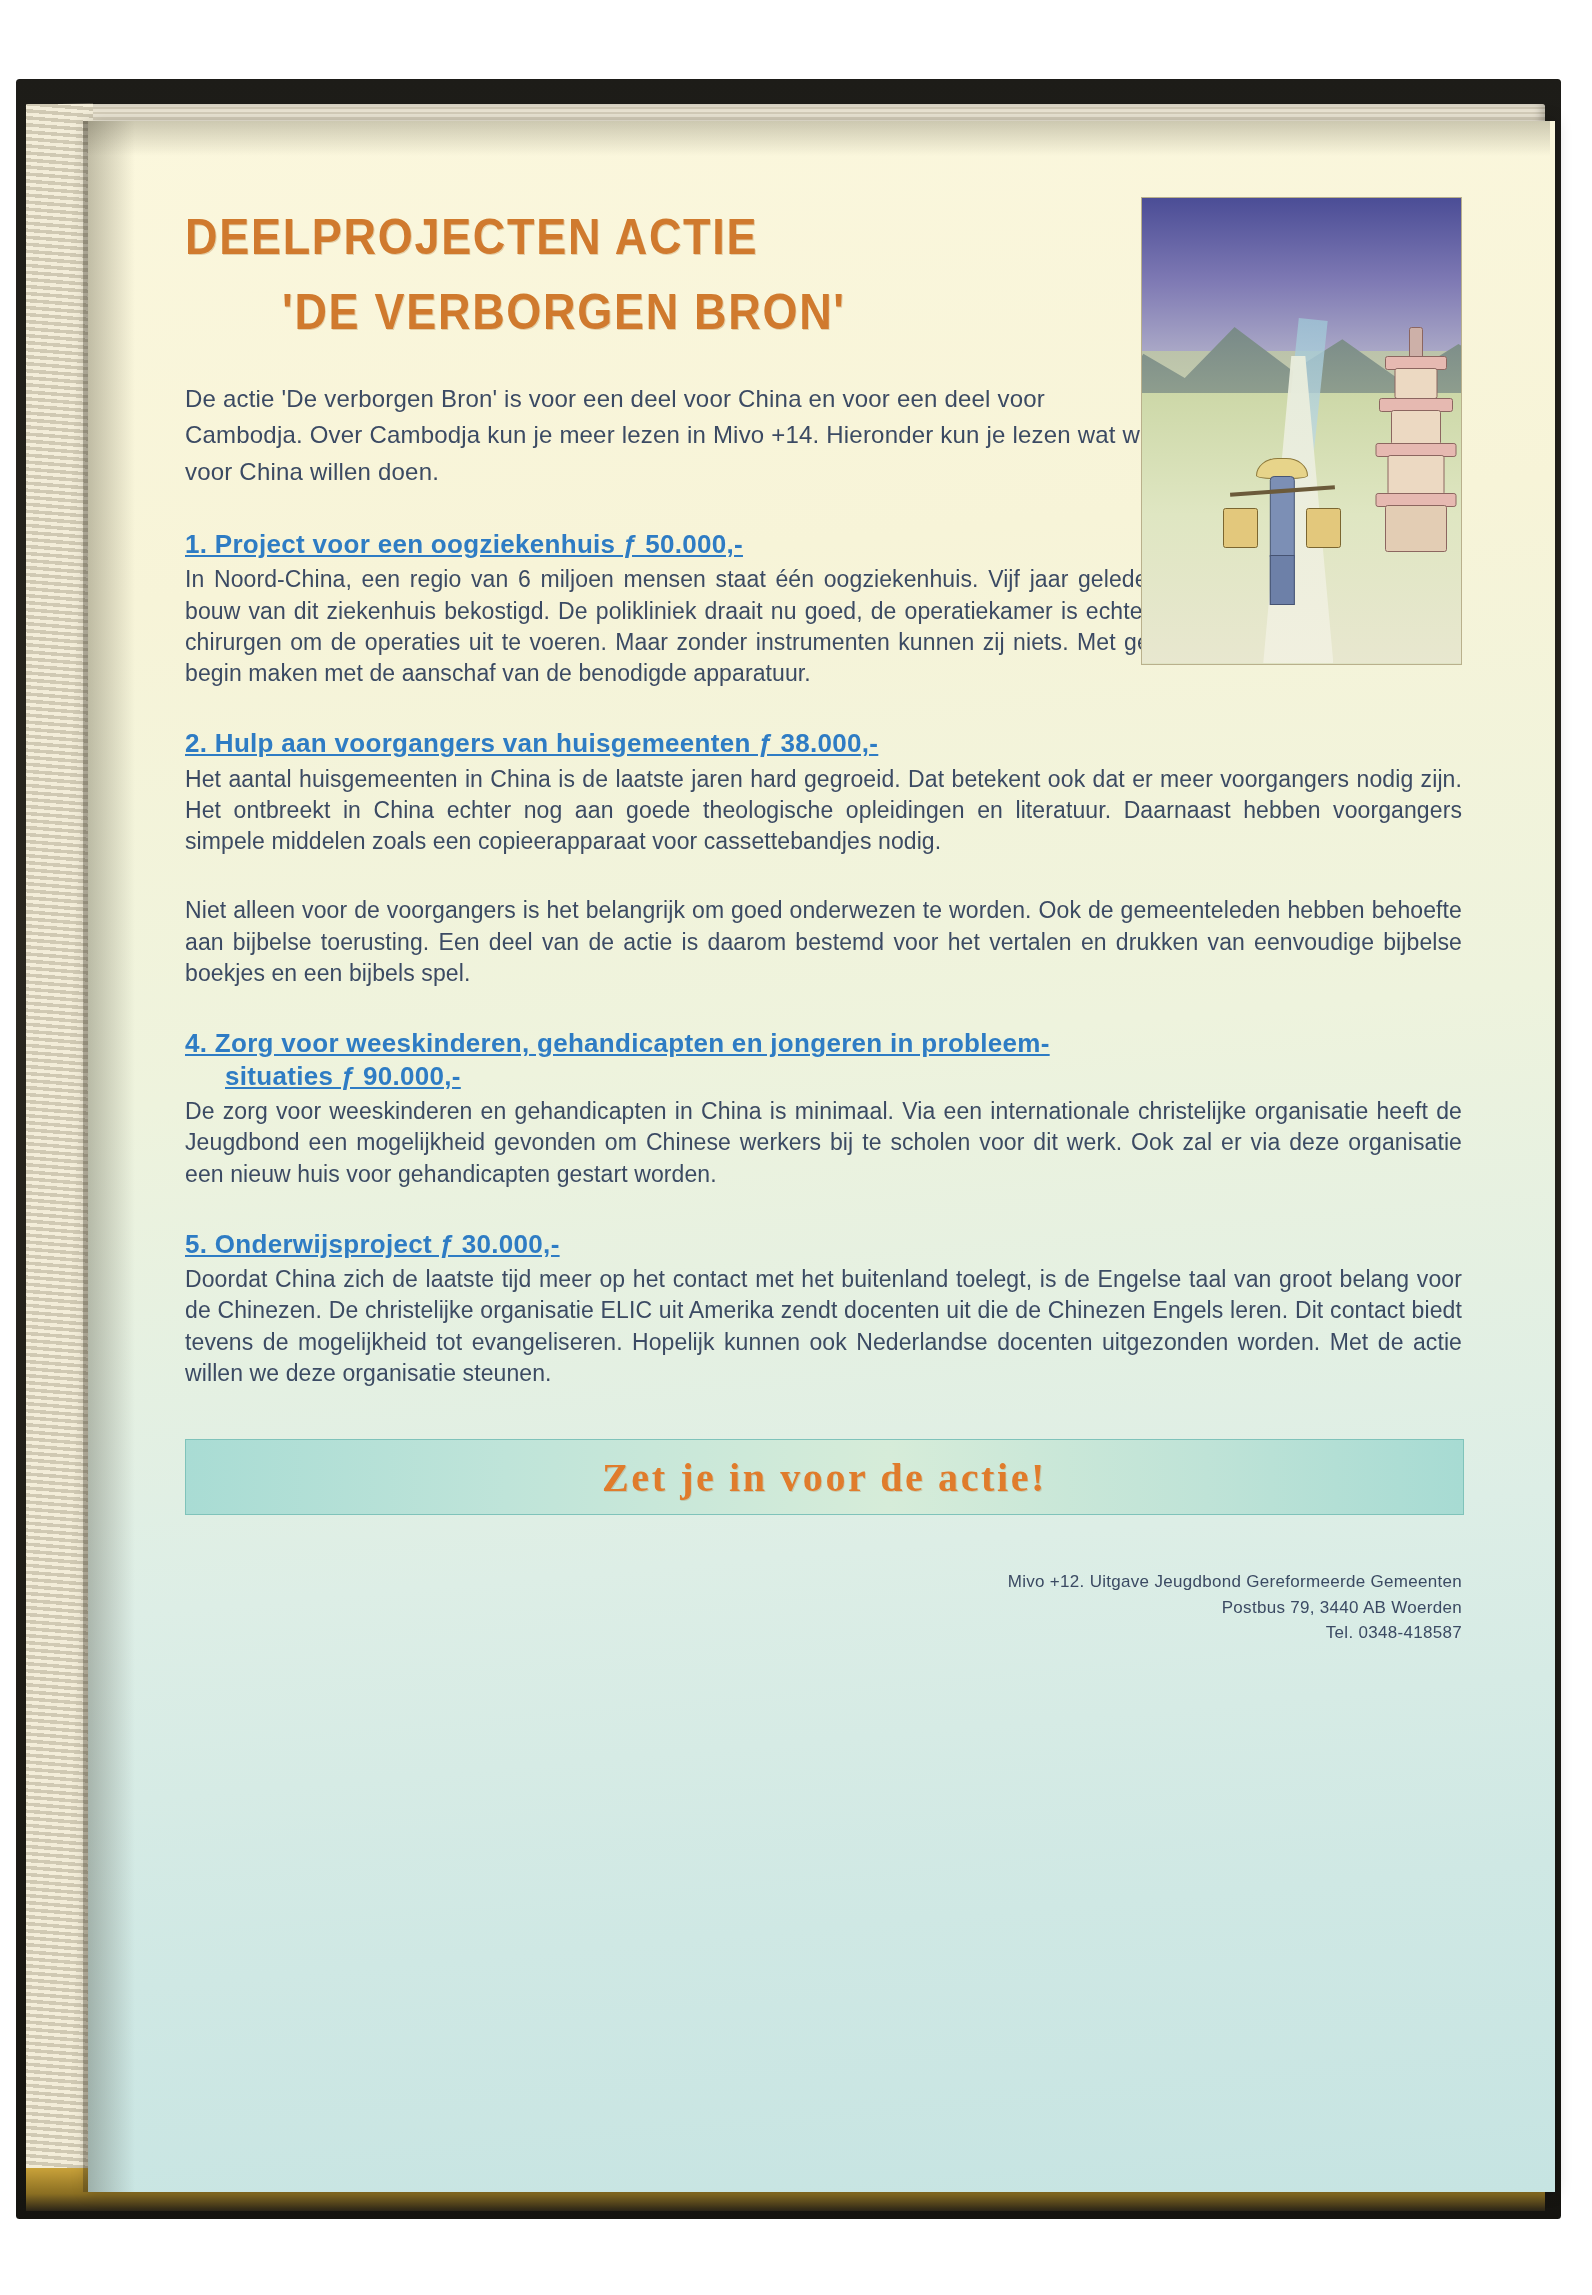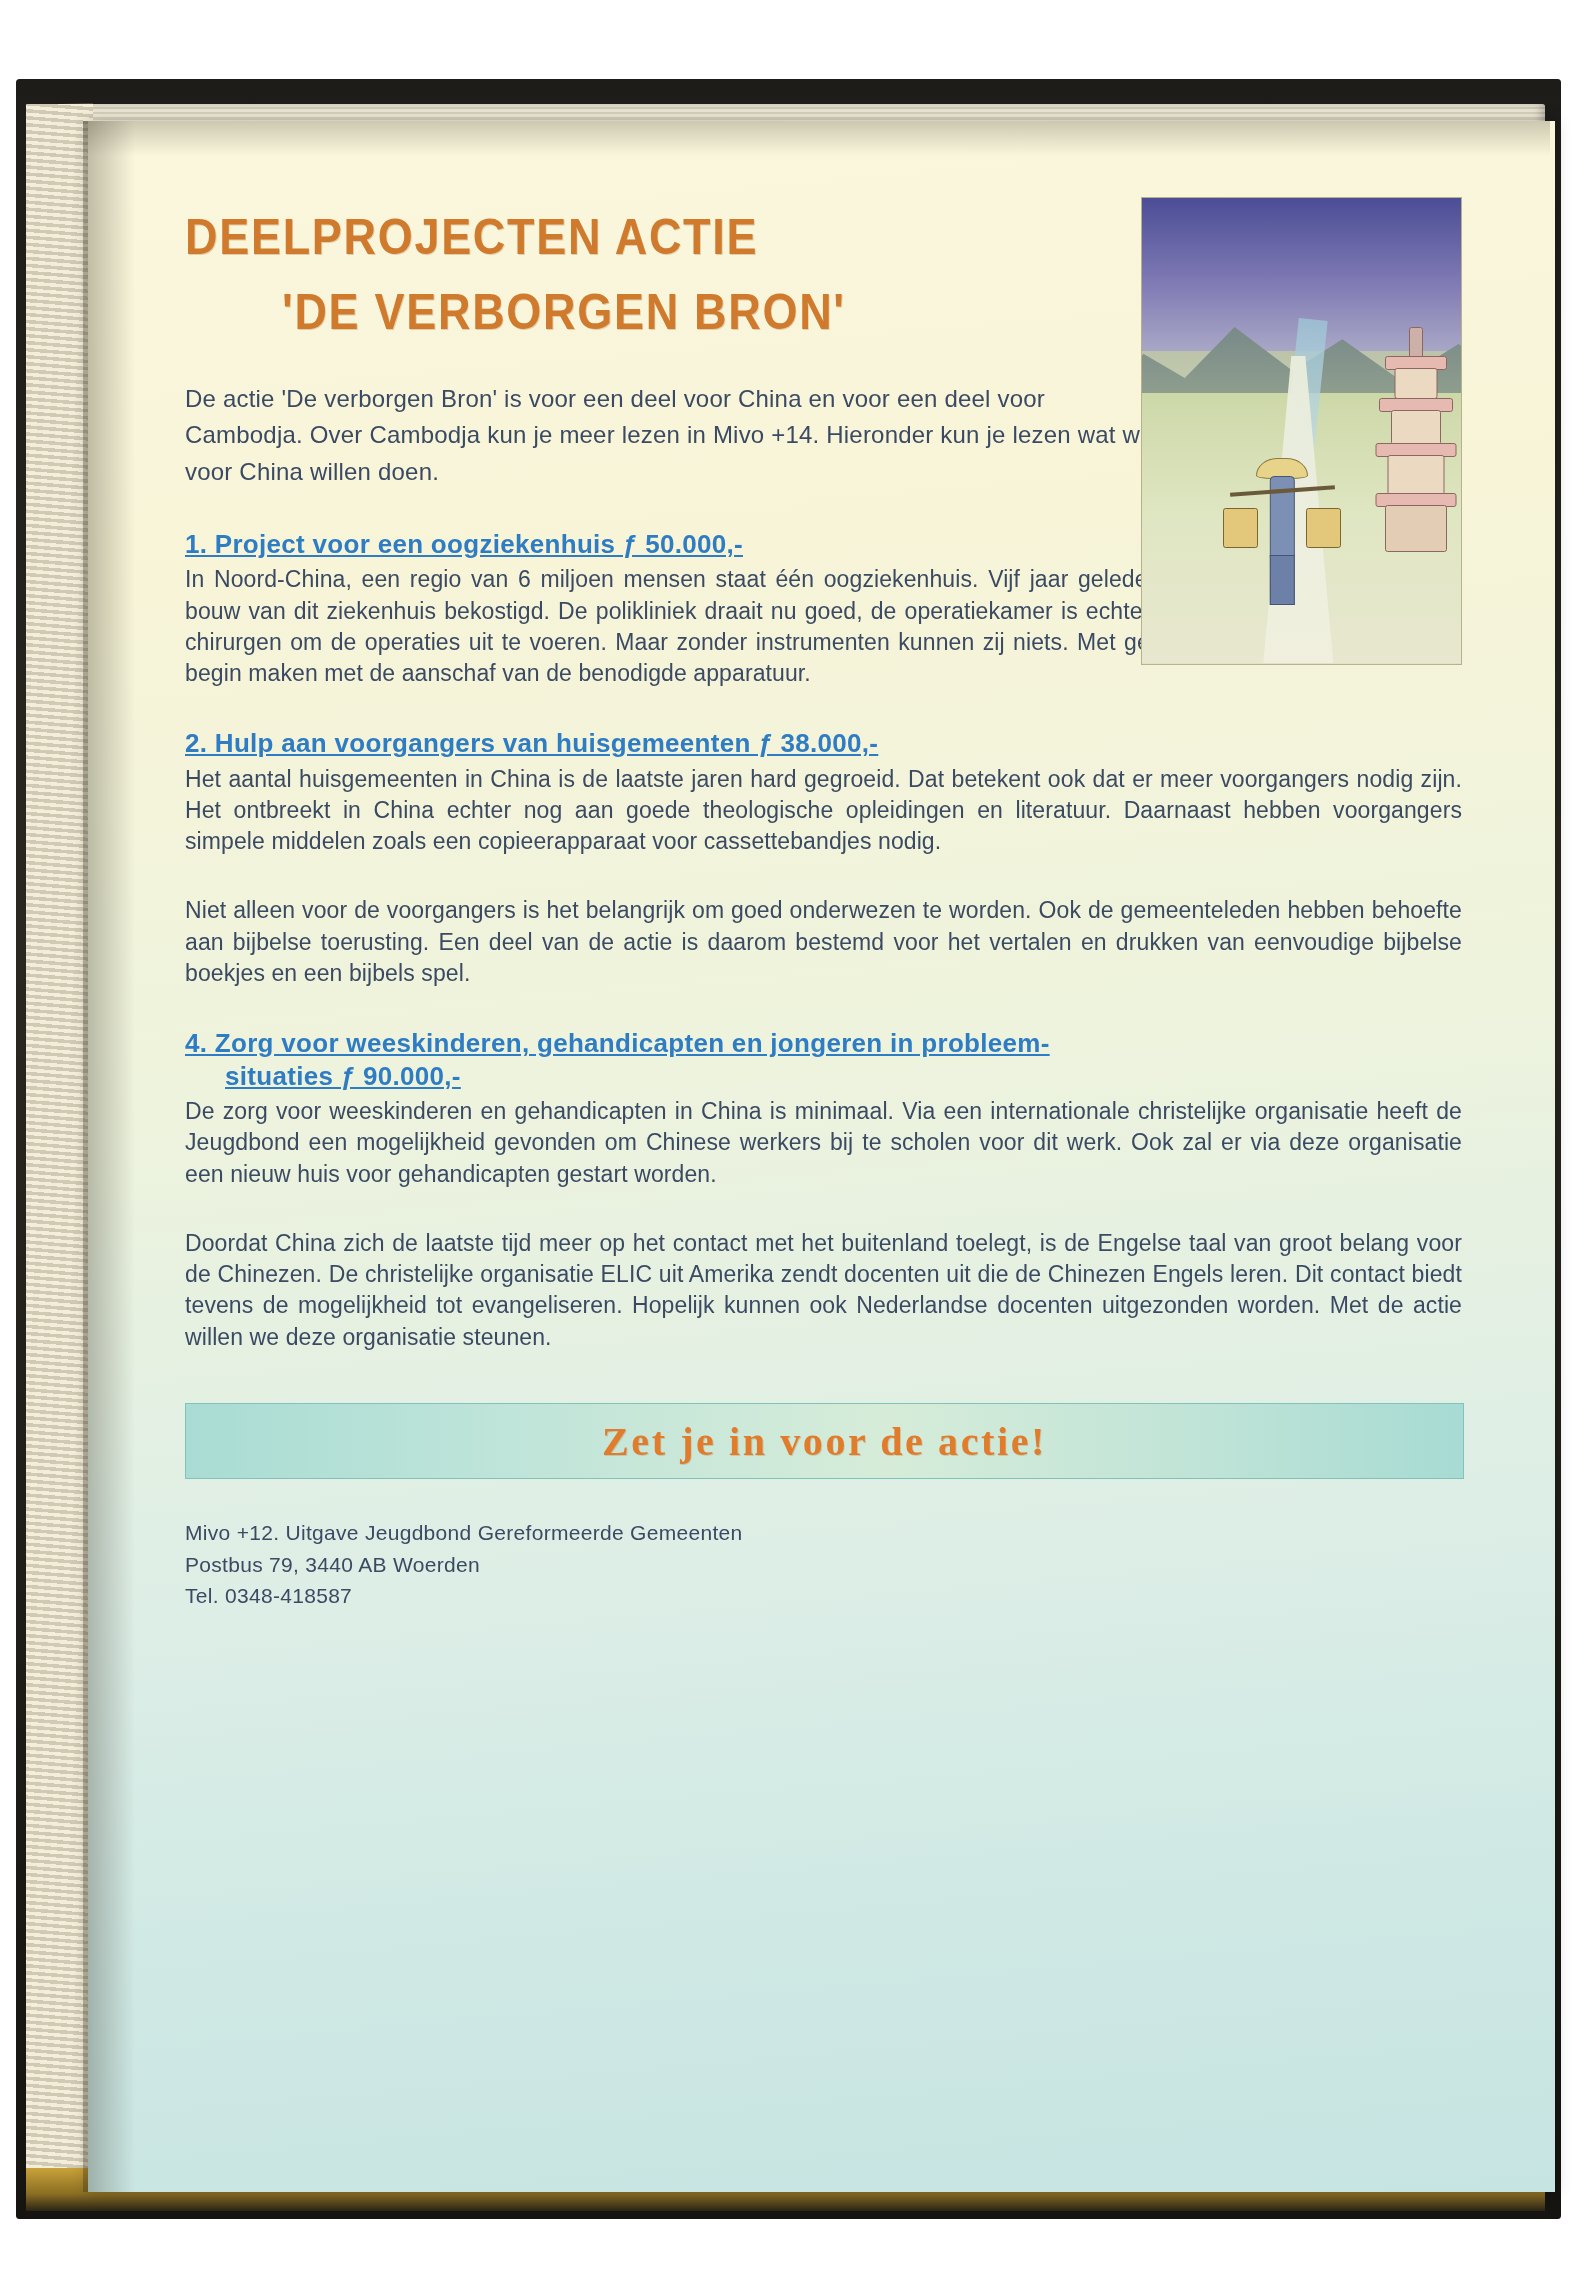--- a/index.html
+++ b/index.html
@@ -241,24 +241,24 @@
   .cta span {
     font-family: Liberation Serif, serif;
     color: #e07c2c;
     font-weight: bold;
     font-size: 40px;
     letter-spacing: 2.6px;
     text-shadow: 0.9px 0.9px 0 rgba(150,80,20,.2);
   }
 
   .colophon {
-    margin-top: 38px;
-    text-align: left;
+    margin-top: 54px;
+    text-align: right;
     color: #3b4a63;
-    font-size: 21px;
+    font-size: 17px;
     line-height: 1.5;
     letter-spacing: 0.3px;
   }
 
   
   .scan-shadow-left {
     position:absolute; left:83px; top:121px; width:52px; height:2071px;
     background: linear-gradient(90deg, rgba(40,35,20,.30), rgba(40,35,20,0));
     pointer-events:none;
   }
@@ -333,20 +333,21 @@
 
       <div class="section">
         <h2>
           <span>4. Zorg voor weeskinderen, gehandicapten en jongeren in probleem-</span>
           <span class="indent2">situaties ƒ 90.000,-</span>
         </h2>
         <p>De zorg voor weeskinderen en gehandicapten in China is minimaal. Via een internationale christelijke organisatie heeft de Jeugdbond een mogelijkheid gevonden om Chinese werkers bij te scholen voor dit werk. Ook zal er via deze organisatie een nieuw huis voor gehandicapten gestart worden.</p>
       </div>
 
       <div class="section">
+        <h2>5. Onderwijsproject ƒ 30.000,-</h2>
         <p>Doordat China zich de laatste tijd meer op het contact met het buitenland toelegt, is de Engelse taal van groot belang voor de Chinezen. De christelijke organisatie ELIC uit Amerika zendt docenten uit die de Chinezen Engels leren. Dit contact biedt tevens de mogelijkheid tot evangeliseren. Hopelijk kunnen ook Nederlandse docenten uitgezonden worden. Met de actie willen we deze organisatie steunen.</p>
       </div>
 
       <div class="cta">
         <span>Zet je in voor de actie!</span>
       </div>
 
       <div class="colophon">
         <div>Mivo +12. Uitgave  Jeugdbond Gereformeerde Gemeenten</div>
         <div>Postbus 79, 3440 AB  Woerden</div>

